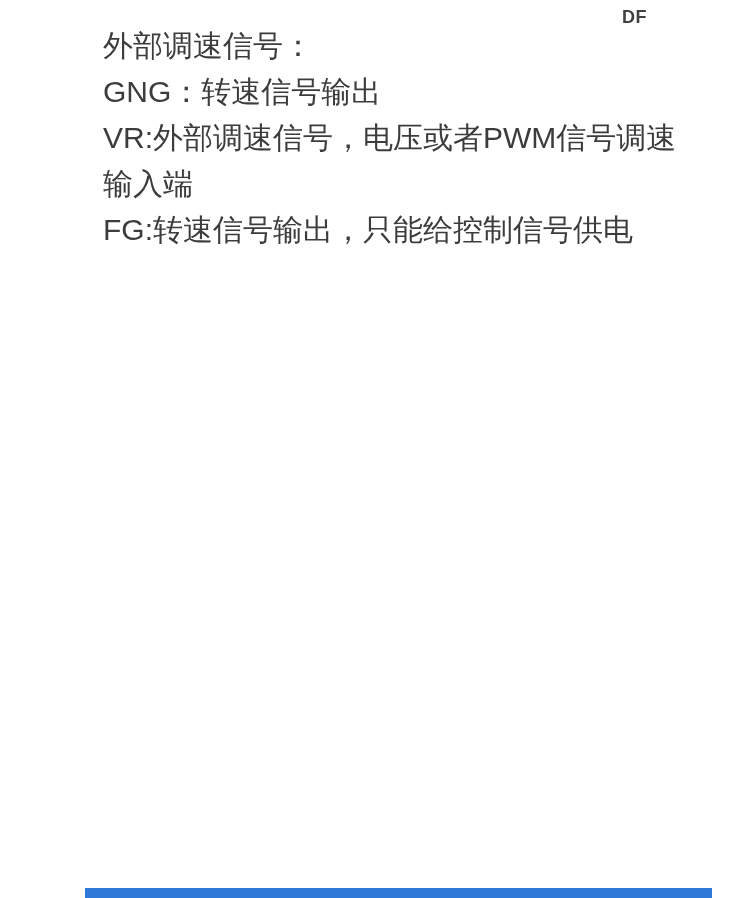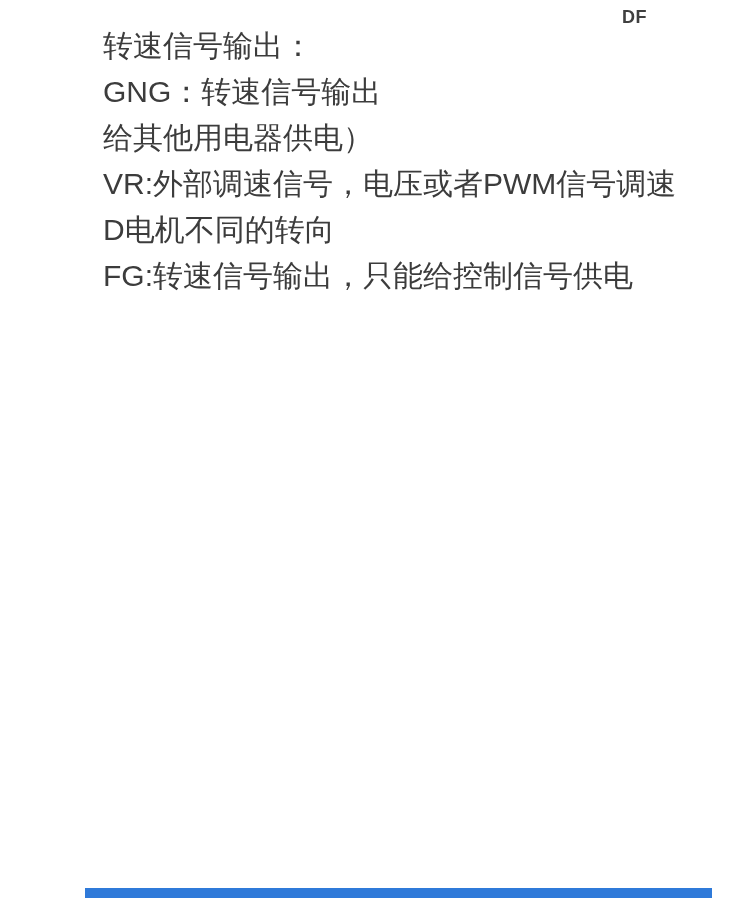--- a/index.html
+++ b/index.html
@@ -47,23 +47,22 @@
 </style>
 </head>
 <body>
 
 <div class="logo" style="color: #404040;">DF</div>
 
 <div class="doc">
 
 
   <div class="section">
-      <div class="line">转速信号输出：</div>
+      <div class="line">外部调速信号：</div>
       <div class="line">GNG：转速信号输出</div>
-      <div class="line">给其他用电器供电）</div>
       <div class="line">VR:外部调速信号，电压或者PWM信号调速</div>
-      <div class="line">D电机不同的转向</div>
+      <div class="line">输入端</div>
       <div class="line">FG:转速信号输出，只能给控制信号供电</div>
     </div>
 
 </div>
 
 <div class="scroll-indicator" style="background: rgb(47, 122, 217);"></div>
 
 </body></html>

